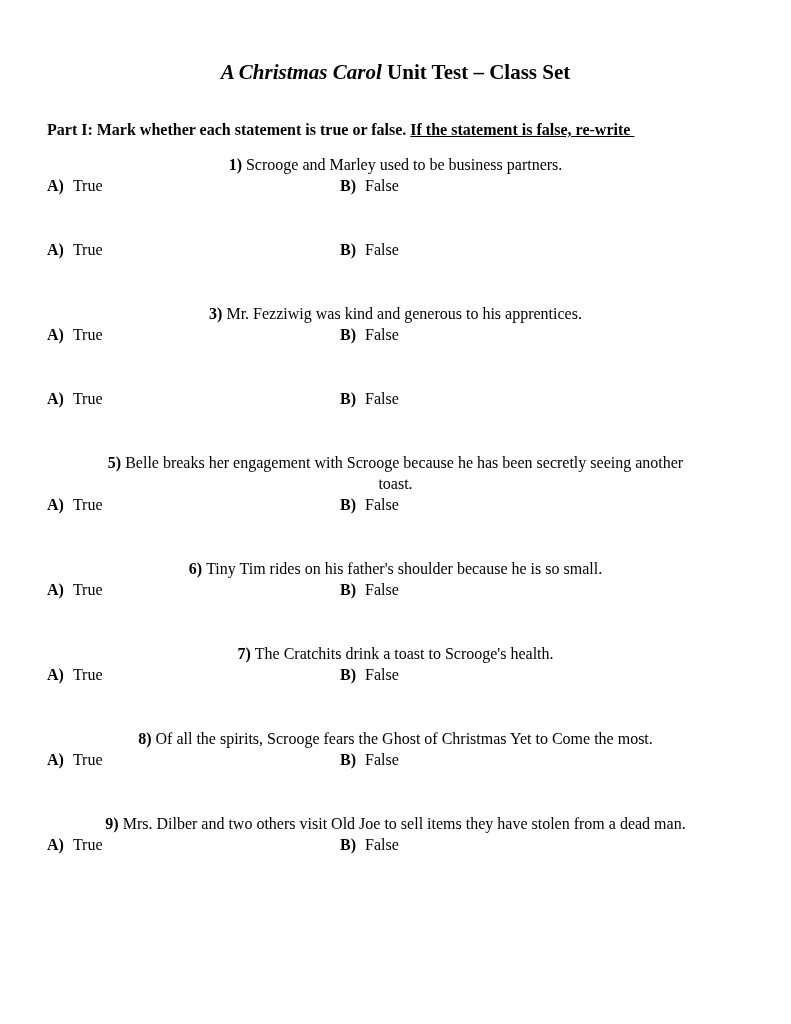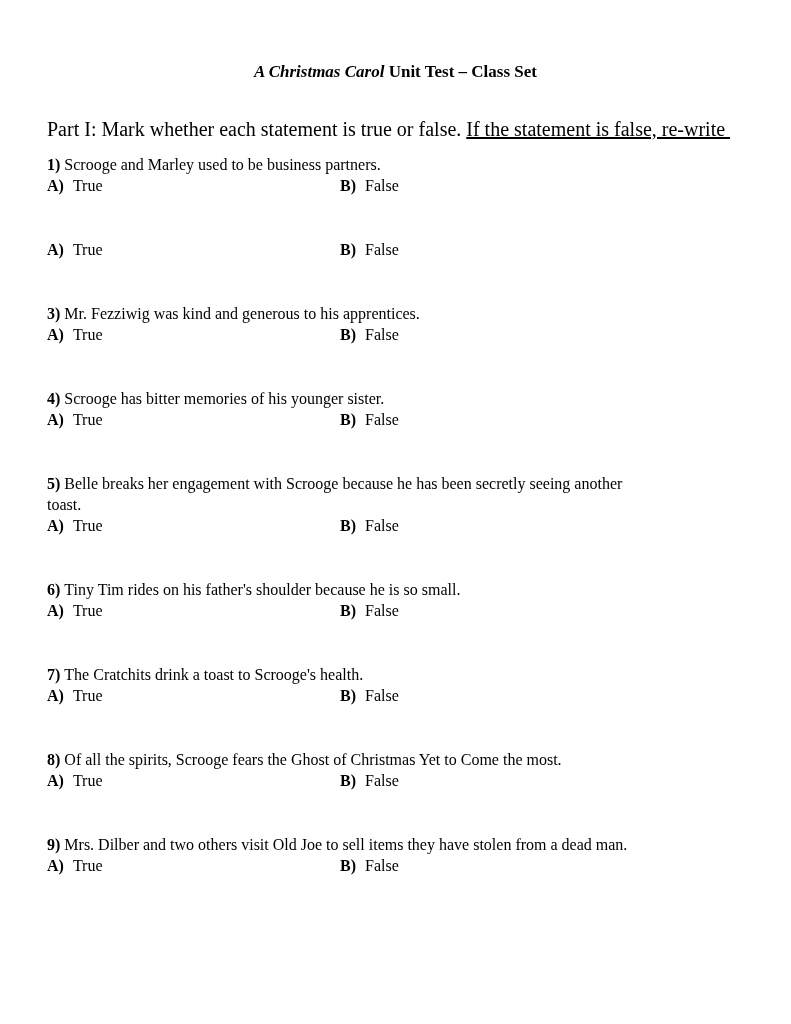--- a/index.html
+++ b/index.html
@@ -13,39 +13,39 @@
     font-family: "Liberation Serif", "DejaVu Serif", serif;
     padding: 0 47px;
     box-sizing: border-box;
     overflow: hidden;
   }
   .title {
     margin: 0;
     padding-top: 60px;
     line-height: 24px;
     text-align: center;
-    font-size: 17px;
+    font-size: 21px;
     font-weight: bold;
   }
   .t-italic { font-style: italic; }
   .instructions {
     margin-top: 35px;
-    font-weight: normal;
-    font-size: 20px;
+    font-weight: bold;
+    font-size: 16px;
     line-height: 21px;
   }
   .u { text-decoration: underline; }
   .keep-space { white-space: pre-wrap; }
   #questions {
     margin-top: 14px;
     font-size: 16px;
     line-height: 21px;
   }
   .question { margin-bottom: 43px; }
-  .q-line { min-height: 21px; }
+  .q-line { min-height: 21px; text-align: center; }
   .q-num { font-weight: bold; margin-right: 4px; }
   .options { line-height: 21px; }
   .option { white-space: nowrap; }
   .option-a { display: inline-block; width: 293px; }
   .opt-letter { font-weight: bold; display: inline-block; margin-right: 9px; }
 </style>
 </head>
 <body>
 
 <div class="page">
@@ -62,21 +62,20 @@
         <div class="options"><span class="option option-a"><span class="opt-letter">A)</span><span>True</span></span><span class="option option-b"><span class="opt-letter">B)</span><span>False</span></span></div>
       </div>
       <div class="question">
         <div class="options"><span class="option option-a"><span class="opt-letter">A)</span><span>True</span></span><span class="option option-b"><span class="opt-letter">B)</span><span>False</span></span></div>
       </div>
       <div class="question">
         <div class="q-line"><span class="q-num">3)</span><span>Mr. Fezziwig was kind and generous to his apprentices.</span></div>
         <div class="options"><span class="option option-a"><span class="opt-letter">A)</span><span>True</span></span><span class="option option-b"><span class="opt-letter">B)</span><span>False</span></span></div>
       </div>
       <div class="question">
-        <div class="q-line"><span class="q-num">4)</span><span>Scrooge has bitter memories of his younger sister.</span></div>
         <div class="options"><span class="option option-a"><span class="opt-letter">A)</span><span>True</span></span><span class="option option-b"><span class="opt-letter">B)</span><span>False</span></span></div>
       </div>
       <div class="question">
         <div class="q-line"><span class="q-num">5)</span><span>Belle breaks her engagement with Scrooge because he has been secretly seeing another</span></div>
         <div class="q-line">toast.</div>
         <div class="options"><span class="option option-a"><span class="opt-letter">A)</span><span>True</span></span><span class="option option-b"><span class="opt-letter">B)</span><span>False</span></span></div>
       </div>
       <div class="question">
         <div class="q-line"><span class="q-num">6)</span><span>Tiny Tim rides on his father's shoulder because he is so small.</span></div>
         <div class="options"><span class="option option-a"><span class="opt-letter">A)</span><span>True</span></span><span class="option option-b"><span class="opt-letter">B)</span><span>False</span></span></div>

